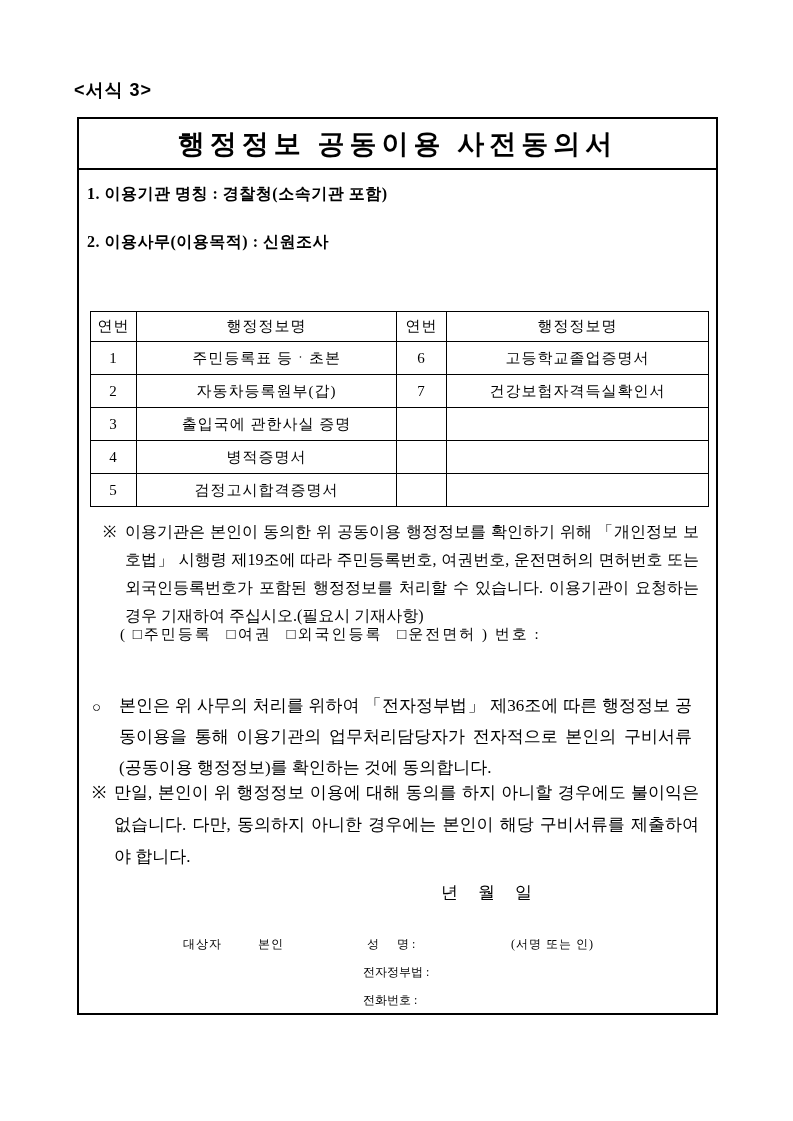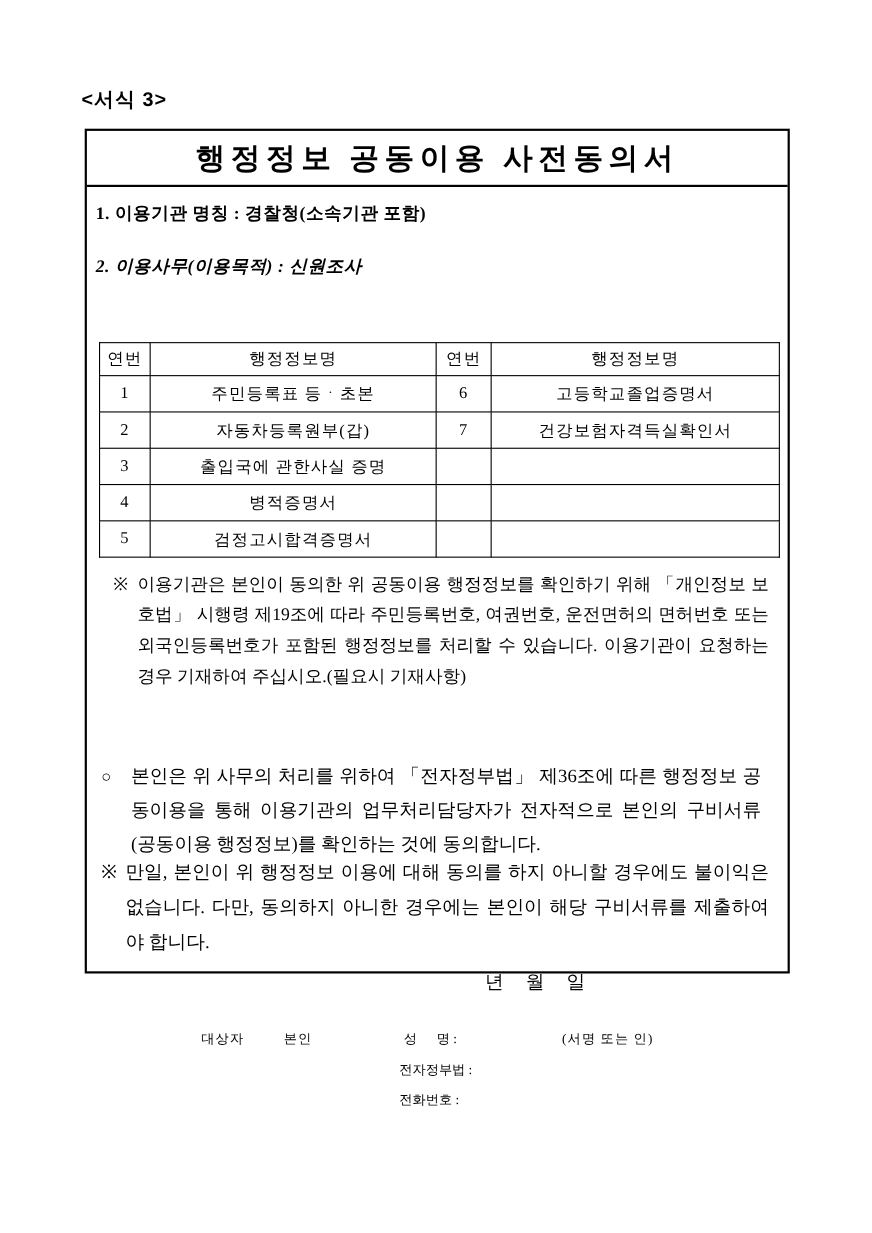--- a/index.html
+++ b/index.html
@@ -14,38 +14,38 @@
   .page { position: absolute; inset: 0; background: #fff; }
 
   .form-tag {
     position: absolute; left: 74px; top: 78px;
     font-size: 18px; font-weight: bold; letter-spacing: 1px;
     font-family: "Liberation Sans", sans-serif;
   }
 
   .main-box {
     position: absolute; left: 77px; top: 117px;
-    width: 641px; height: 768px;
+    width: 641px; height: 898px;
     border: 2px solid #000;
   }
   .box-inner { position: relative; width: 100%; height: 100%; }
 
   .title-row {
     position: absolute; left: 0; top: 0; width: 100%; height: 51px;
     border-bottom: 2px solid #000;
     display: flex; align-items: center; justify-content: center;
     font-size: 27px; font-weight: bold; letter-spacing: 5px;
   }
 
   .sec-heading {
     position: absolute; left: 8px;
     font-size: 16px; font-weight: bold; letter-spacing: 0.5px;
   }
   .sec-1 { top: 65px; }
-  .sec-2 { top: 113px; font-style: italic; }
+  .sec-2 { top: 113px; }
   .sec-3 { top: 161px; }
   .sec-4 { top: 541px; }
 
   table.admin-table {
     position: absolute; left: 11px; top: 192px;
     width: 619px;
     border-collapse: collapse;
     table-layout: fixed;
   }
   table.admin-table th, table.admin-table td {
@@ -152,20 +152,28 @@
           <td></td>
         </tr>
       </tbody>
         </table>
 
       <div class="note-block note-1">
         <span class="note-marker">※</span>
         <span class="note-text">이용기관은 본인이 동의한 위 공동이용 행정정보를 확인하기 위해 「개인정보 보호법」 시행령 제19조에 따라 주민등록번호, 여권번호, 운전면허의 면허번호 또는 외국인등록번호가 포함된 행정정보를 처리할 수 있습니다. 이용기관이 요청하는 경우 기재하여 주십시오.(필요시 기재사항)</span>
       </div>
 
+      <div class="id-line">
+        <span>(</span>
+        <span class="id-option"><span class="checkbox-glyph">□</span><span>주민등록</span></span>
+        <span class="id-option"><span class="checkbox-glyph">□</span><span>여권</span></span>
+        <span class="id-option"><span class="checkbox-glyph">□</span><span>외국인등록</span></span>
+        <span><span class="checkbox-glyph">□</span><span>운전면허</span></span>
+        <span>) 번호 :</span>
+      </div>
 
 
       <div class="note-block consent-block">
         <span class="note-marker">○</span>
         <span class="note-text">본인은 위 사무의 처리를 위하여 「전자정부법」 제36조에 따른 행정정보 공동이용을 통해 이용기관의 업무처리담당자가 전자적으로 본인의 구비서류(공동이용 행정정보)를 확인하는 것에 동의합니다.</span>
       </div>
 
       <div class="note-block note-2">
         <span class="note-marker">※</span>
         <span class="note-text">만일, 본인이 위 행정정보 이용에 대해 동의를 하지 아니할 경우에도 불이익은 없습니다. 다만, 동의하지 아니한 경우에는 본인이 해당 구비서류를 제출하여야 합니다.</span>

